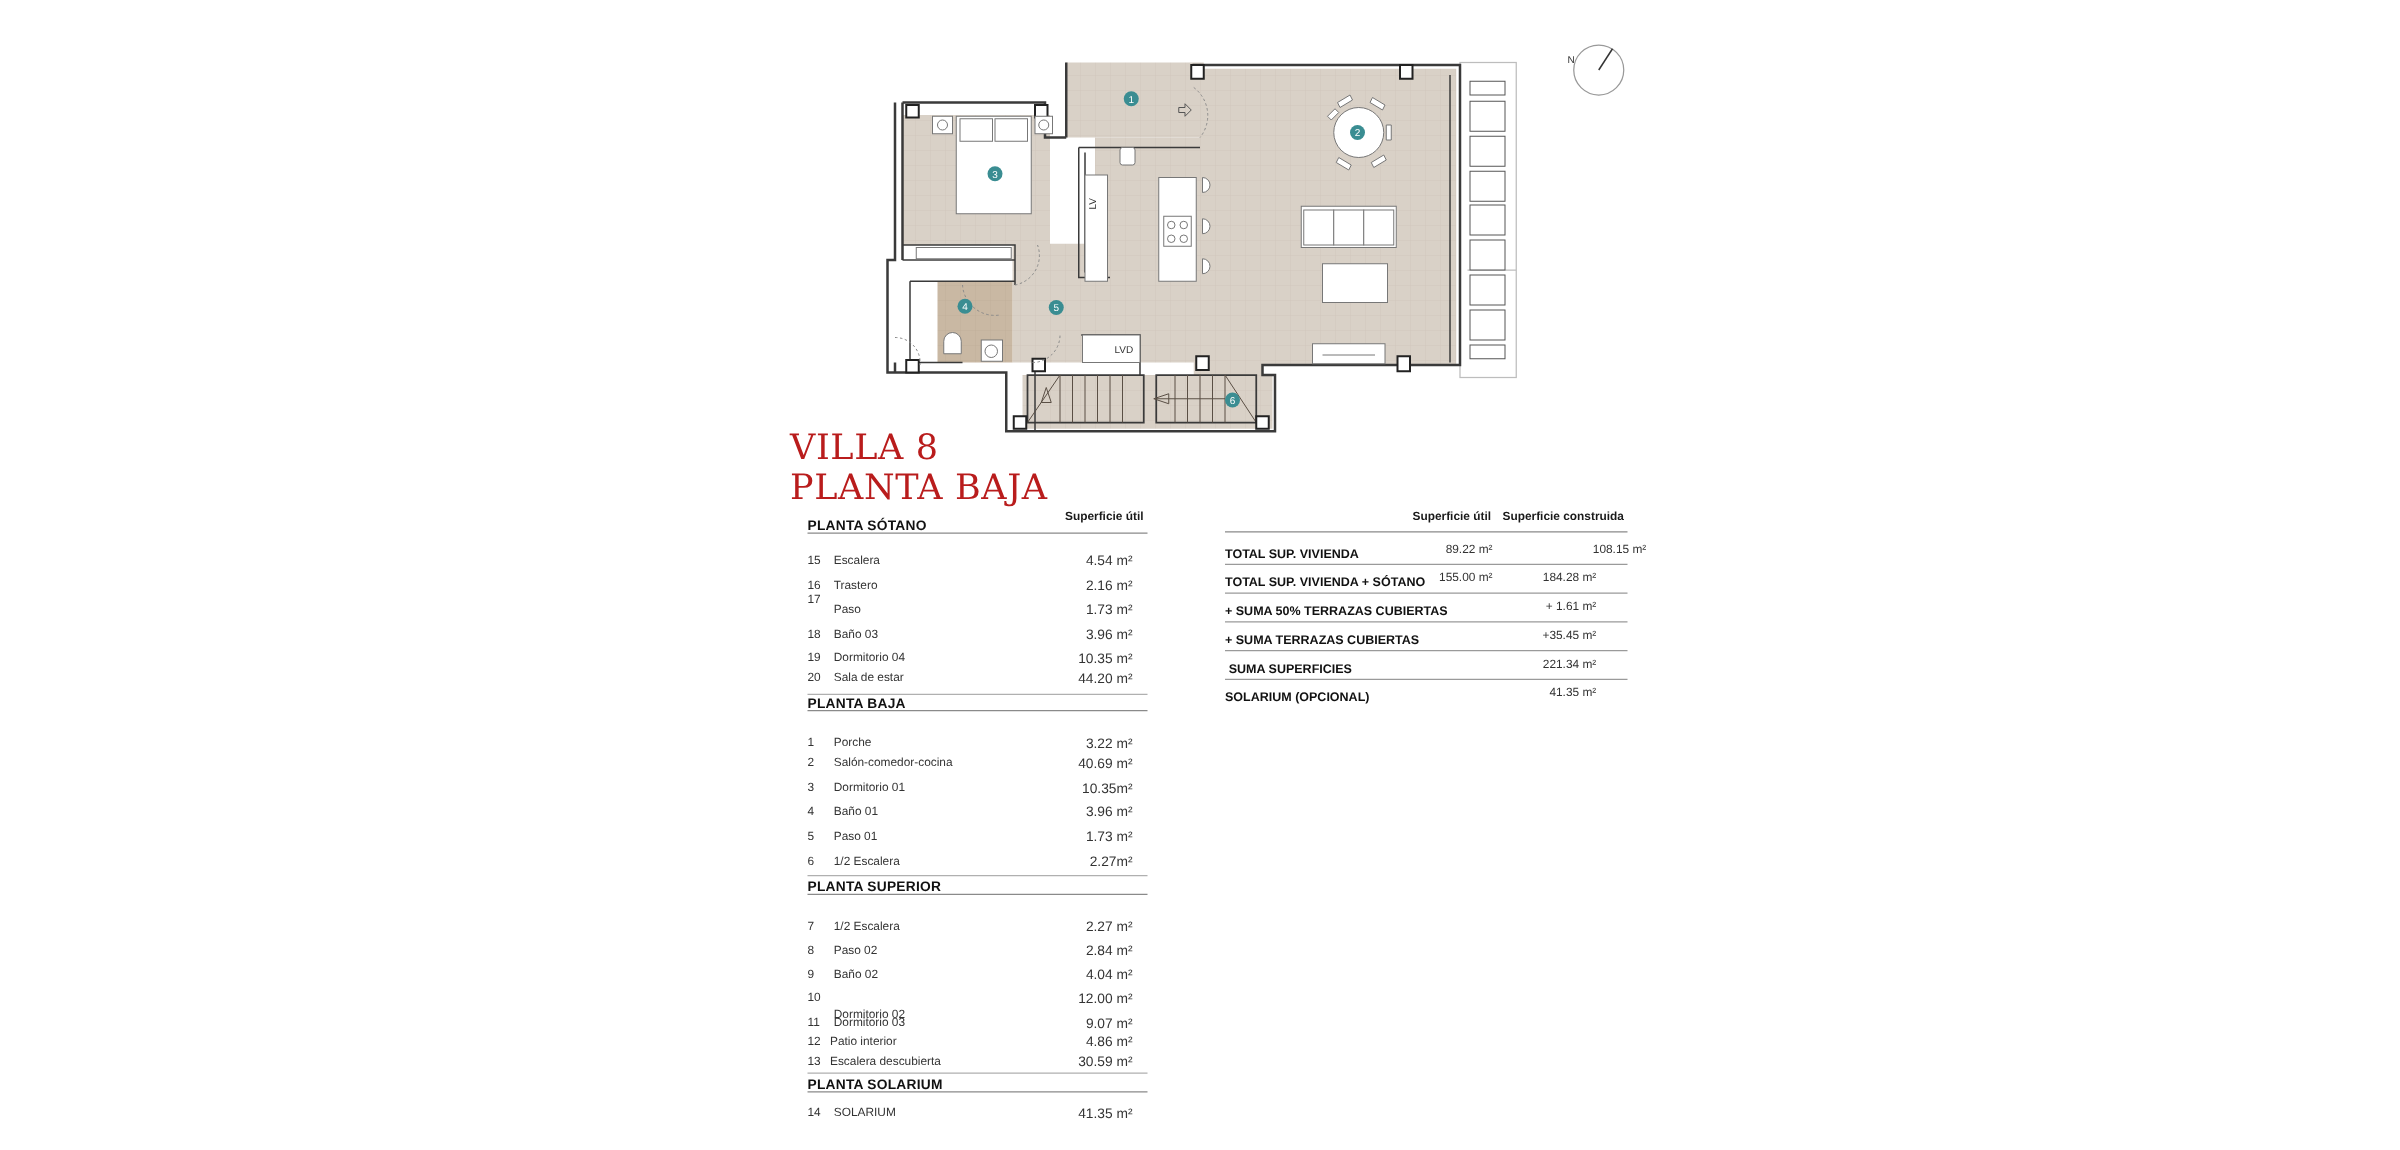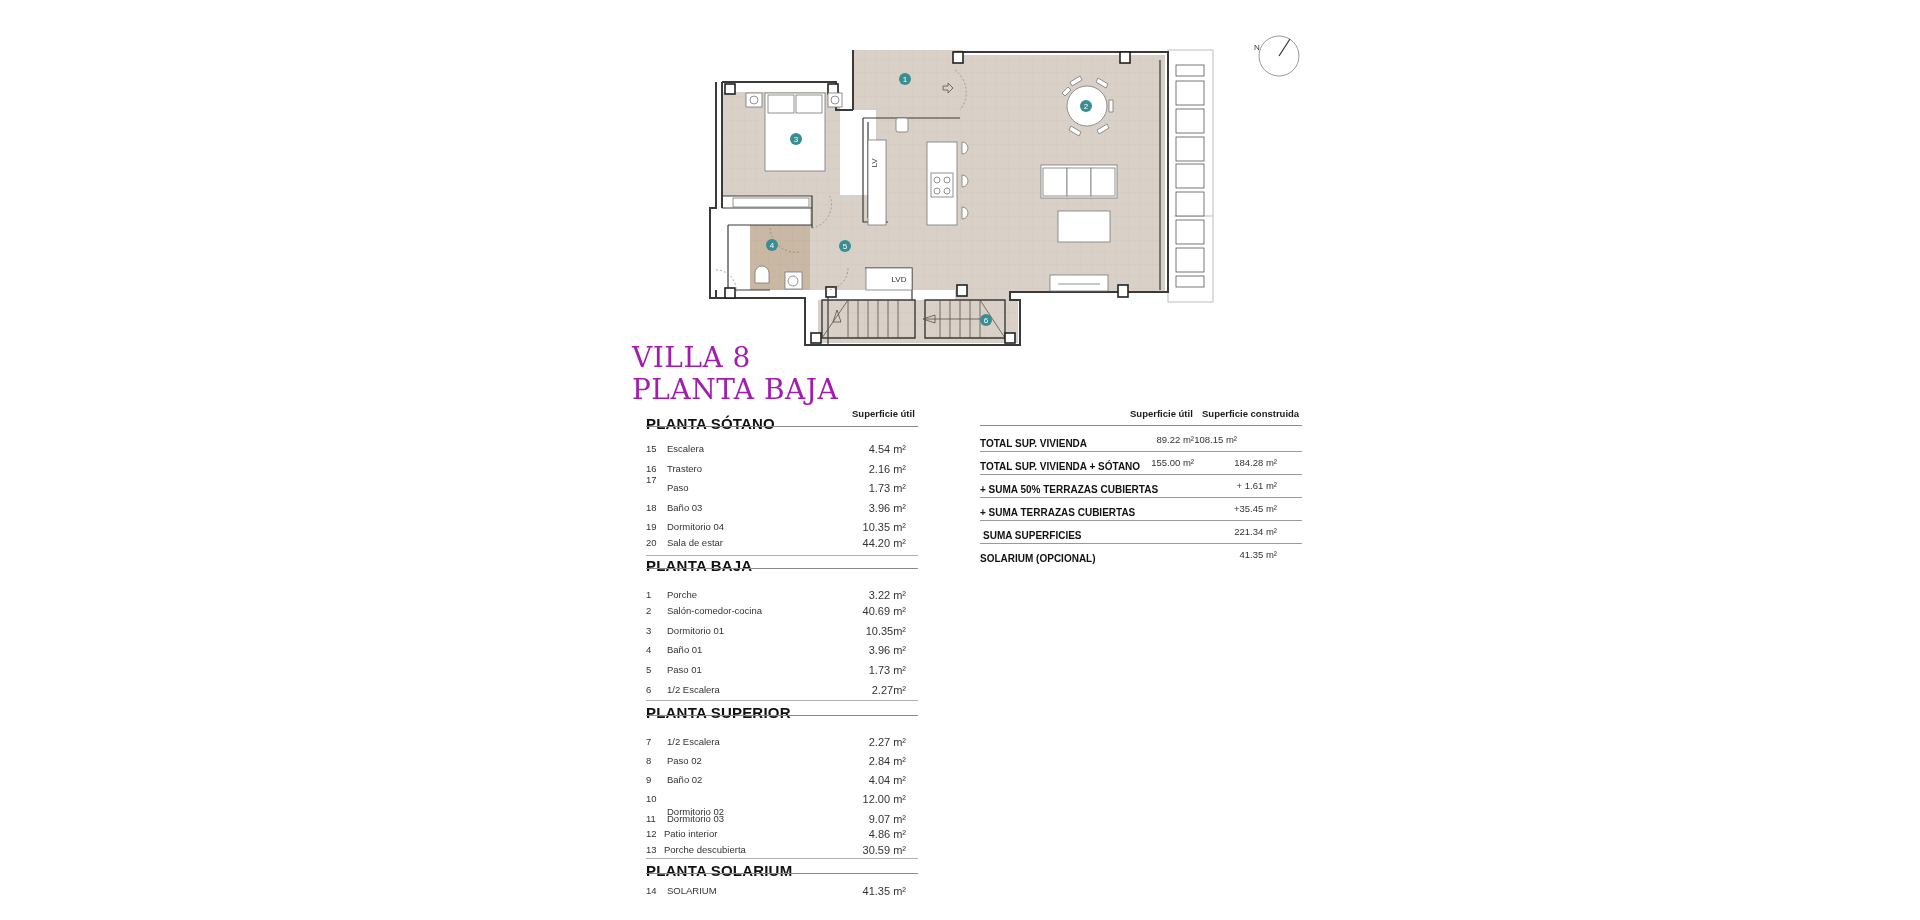--- a/index.html
+++ b/index.html
@@ -1,20 +1,20 @@
 <!DOCTYPE html>
 <html><head>
 <meta charset="utf-8">
 <style>
   html,body{margin:0;padding:0;background:#ffffff;}
   body{width:1920px;height:920px;position:relative;overflow:hidden;font-family:"Liberation Sans",sans-serif;color:#1a1a1a;}
   #plan{position:absolute;left:0;top:0;width:1920px;height:360px;}
-  .title{position:absolute;left:632px;font-family:"DejaVu Serif",serif;font-size:28px;letter-spacing:0.5px;color:#a21caf;font-weight:500;line-height:32px;text-align:center;}
+  .title{position:absolute;left:632px;font-family:"DejaVu Serif",serif;font-size:28px;letter-spacing:0.5px;color:#b91c1c;font-weight:500;line-height:32px;text-align:center;}
   .hdr-col{position:absolute;font-weight:bold;font-size:9.5px;color:#1a1a1a;}
-  .sec{position:absolute;font-weight:bold;font-size:15px;color:#111;letter-spacing:0.2px;}
+  .sec{position:absolute;font-weight:bold;font-size:11px;color:#111;letter-spacing:0.2px;}
   .rule{position:absolute;height:1px;background:#8a8a8a;}
   .row-n{position:absolute;font-size:9.5px;color:#333;}
   .row-l{position:absolute;font-size:9.5px;color:#333;}
   .row-v{position:absolute;font-size:11px;color:#333;text-align:right;width:80px;}
   .sum-l{position:absolute;font-weight:bold;font-size:10px;color:#111;}
   .sum-v{position:absolute;font-size:9.5px;color:#333;text-align:right;width:80px;}
   .marker{fill:#3a8d92;}
   .marker-t{fill:#ffffff;font-size:8px;font-family:"Liberation Sans",sans-serif;text-anchor:middle;dominant-baseline:central;}
 </style>
 </head>
@@ -263,36 +263,36 @@
     <div class="row-n" style="left:646px;top:793px;">10</div>
     <div class="row-l" style="left:667px;top:793px;margin-top:13px;">Dormitorio 02</div>
     <div class="row-v" style="left:826px;top:793px;">12.00 m²</div>
     <div class="row-n" style="left:646px;top:813px;">11</div>
     <div class="row-l" style="left:667px;top:813px;">Dormitorio 03</div>
     <div class="row-v" style="left:826px;top:813px;">9.07 m²</div>
     <div class="row-n" style="left:646px;top:828px;">12</div>
     <div class="row-l" style="left:664px;top:828px;">Patio interior</div>
     <div class="row-v" style="left:826px;top:828px;">4.86 m²</div>
     <div class="row-n" style="left:646px;top:844px;">13</div>
-    <div class="row-l" style="left:664px;top:844px;">Porche descubierta</div>
+    <div class="row-l" style="left:664px;top:844px;">Escalera descubierta</div>
     <div class="row-v" style="left:826px;top:844px;">30.59 m²</div>
     <div class="sec" style="left:646px;top:862px;">PLANTA SOLARIUM</div>
     <div class="rule" style="left:646px;top:873px;width:272px;"></div>
     <div class="row-n" style="left:646px;top:885px;">14</div>
     <div class="row-l" style="left:667px;top:885px;">SOLARIUM</div>
     <div class="row-v" style="left:826px;top:885px;">41.35 m²</div>
   </div>
 
 <div id="right-table">
     <div class="hdr-col" style="left:1130px;top:408px;">Superficie útil</div>
     <div class="hdr-col" style="left:1202px;top:408px;">Superficie construida</div>
     <div class="rule" style="left:980px;top:425px;width:322px;"></div>
     <div class="sum-l" style="left:980px;top:438px;">TOTAL SUP. VIVIENDA</div>
     <div class="sum-v" style="left:1114px;top:434px;">89.22 m²</div>
-    <div class="sum-v" style="left:1157px;top:434px;">108.15 m²</div>
+    <div class="sum-v" style="left:1237px;top:434px;">108.15 m²</div>
     <div class="rule" style="left:980px;top:451px;width:322px;background:#9a9a9a;"></div>
     <div class="sum-l" style="left:980px;top:461px;">TOTAL SUP. VIVIENDA + SÓTANO</div>
     <div class="sum-v" style="left:1114px;top:457px;">155.00  m²</div>
     <div class="sum-v" style="left:1197px;top:457px;">184.28 m²</div>
     <div class="rule" style="left:980px;top:474px;width:322px;background:#9a9a9a;"></div>
     <div class="sum-l" style="left:980px;top:484px;">+ SUMA 50% TERRAZAS CUBIERTAS</div>
     <div class="sum-v" style="left:1114px;top:480px;"></div>
     <div class="sum-v" style="left:1197px;top:480px;">+ 1.61 m²</div>
     <div class="rule" style="left:980px;top:497px;width:322px;background:#9a9a9a;"></div>
     <div class="sum-l" style="left:980px;top:507px;">+ SUMA TERRAZAS CUBIERTAS</div>

